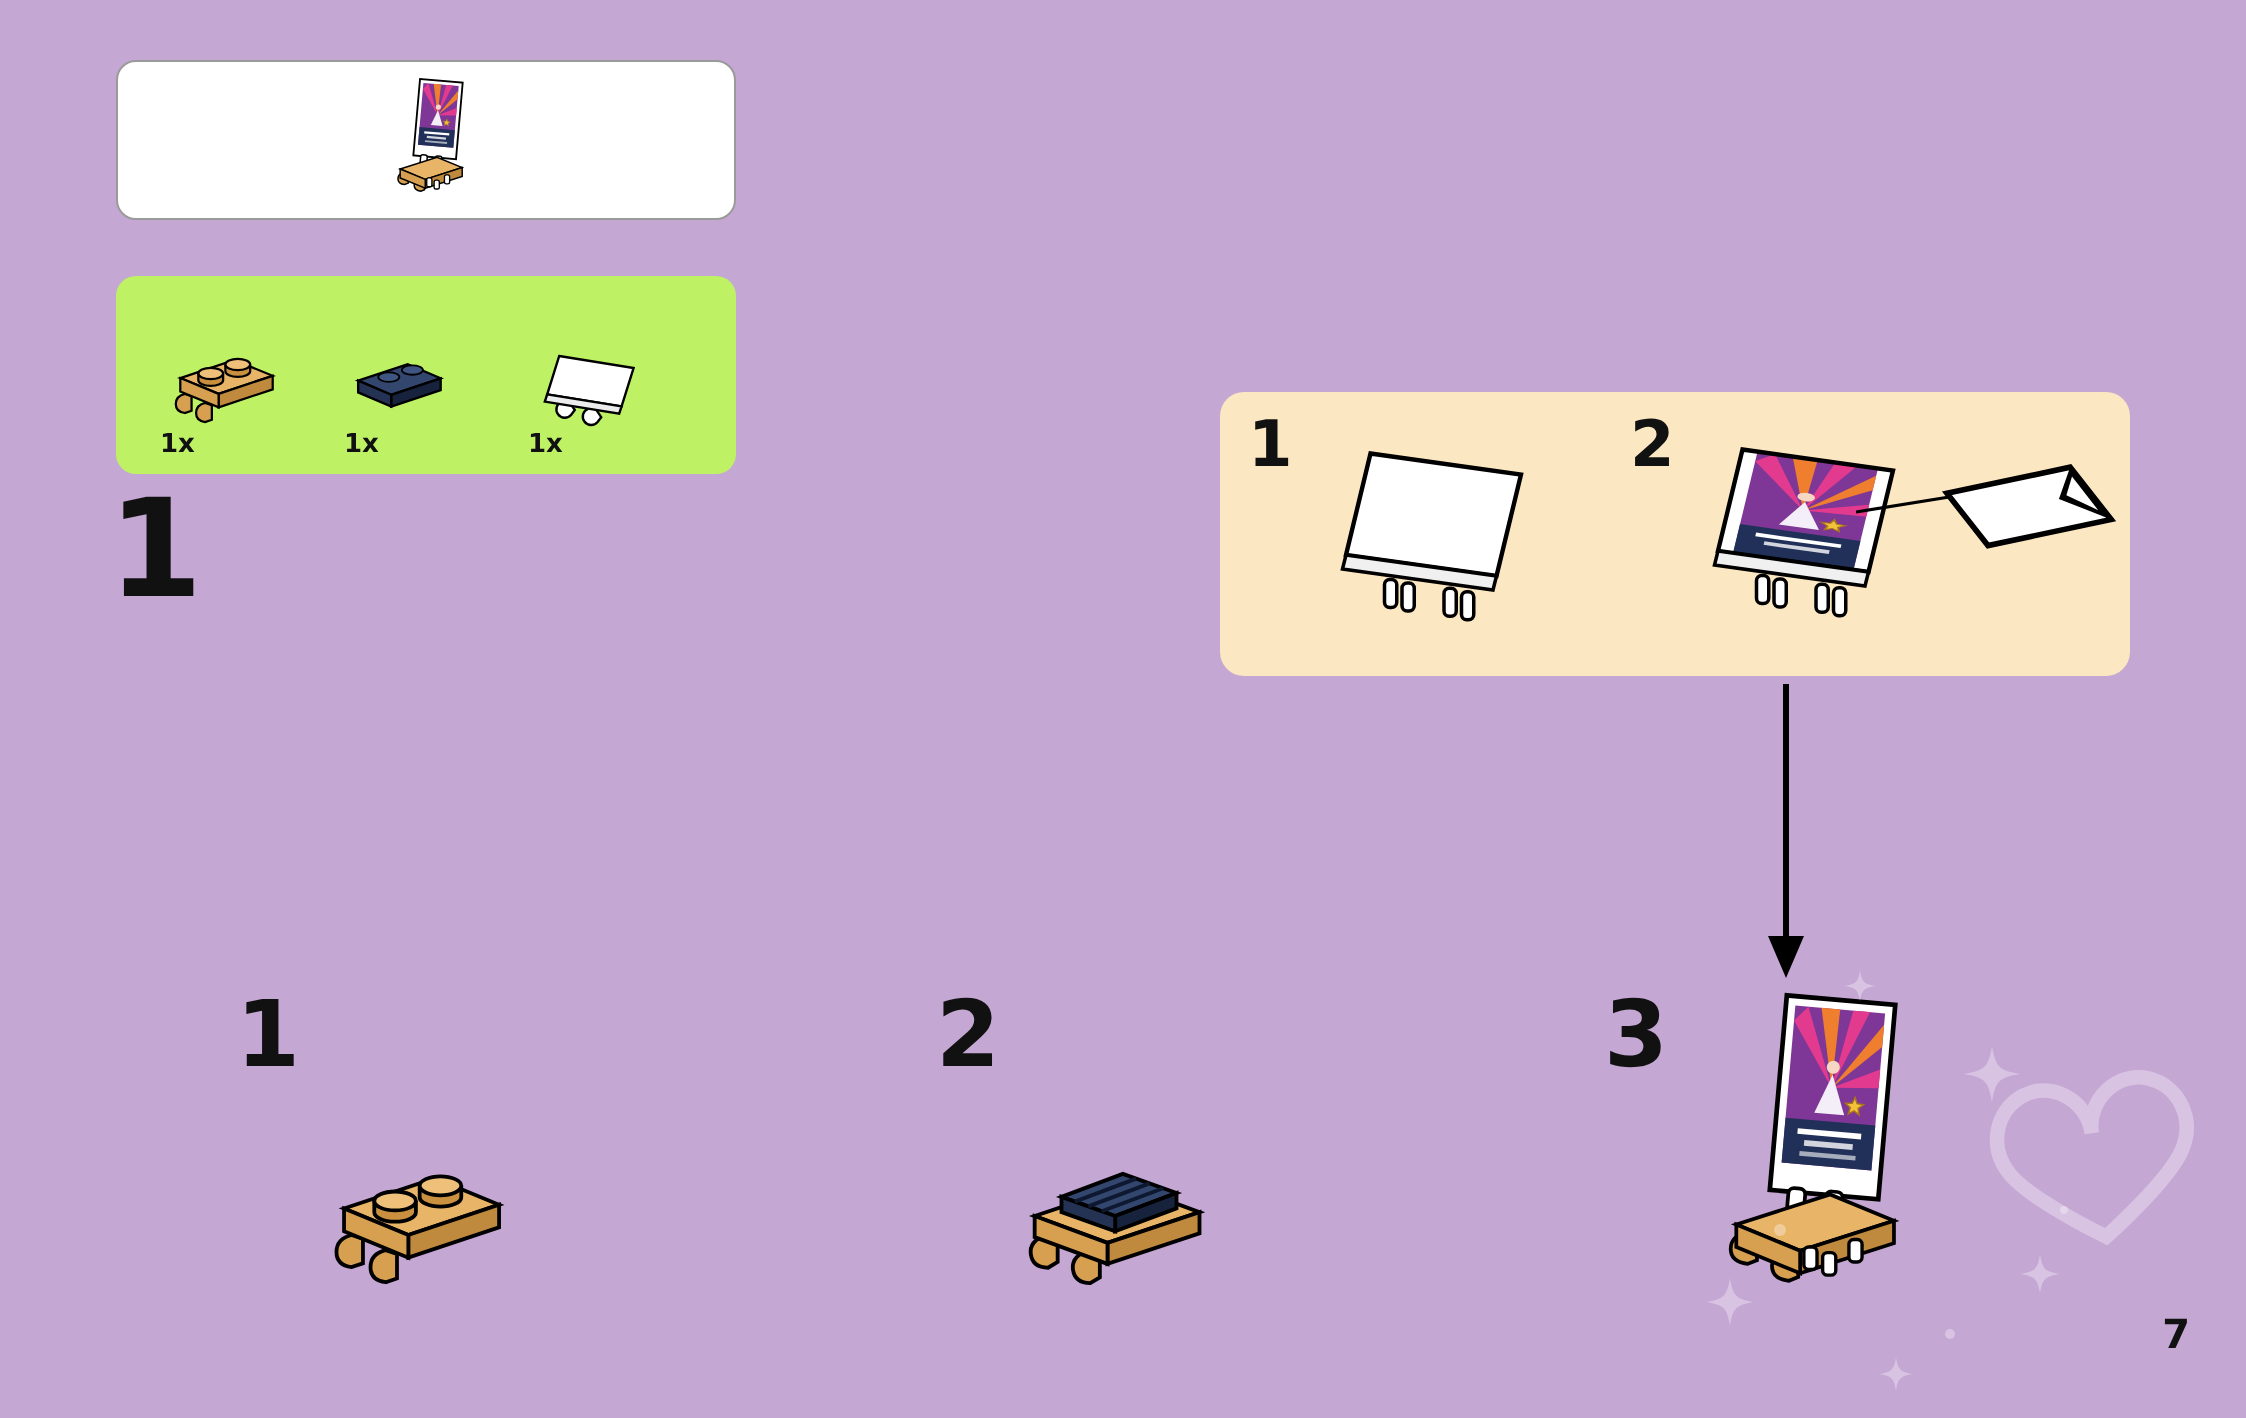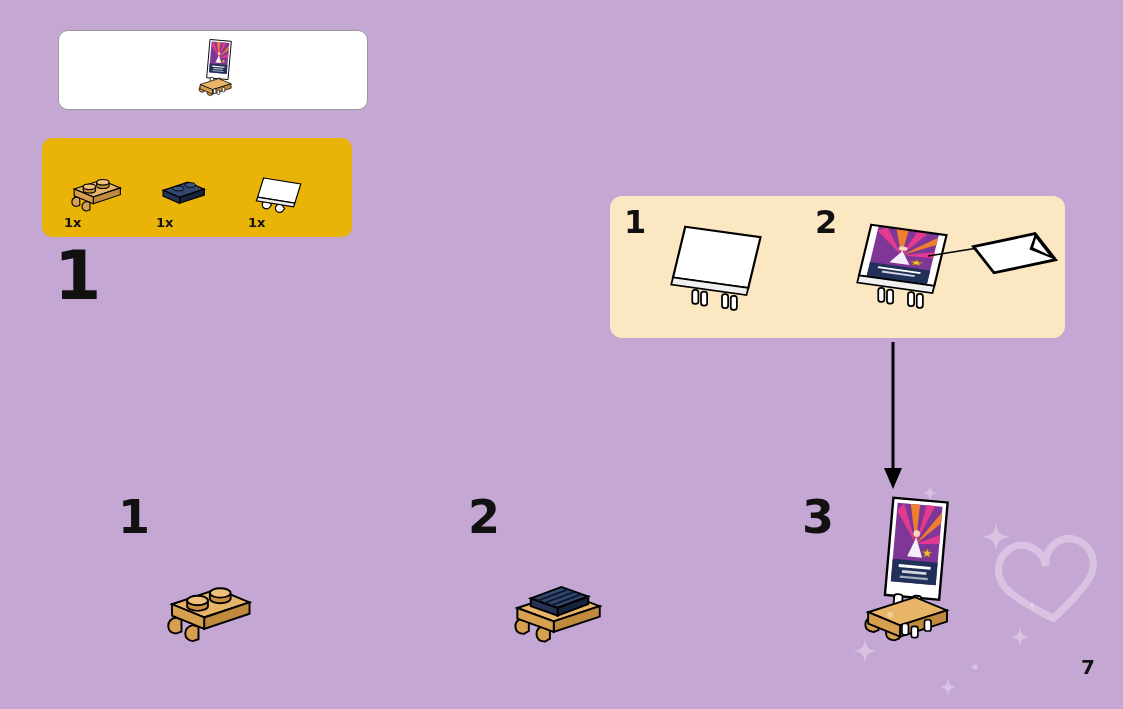--- a/index.html
+++ b/index.html
@@ -12,22 +12,22 @@
     overflow:hidden;
   }
   .abs { position:absolute; }
 
   .preview-box {
     left:58px; top:30px; width:310px; height:80px;
     background:#ffffff; border:1px solid #9a9a9a; border-radius:10px;
     display:flex; align-items:center; justify-content:center;
   }
   .parts-box {
-    left:42px; top:138px; width:310px; height:99px;
-    background:#eab308; border-radius:10px;
+    left:58px; top:138px; width:310px; height:99px;
+    background:#bef264; border-radius:10px;
     display:flex; padding:8px 6px 8px 22px;
   }
   .part {
     width:92px; display:flex; flex-direction:column;
     justify-content:flex-end; align-items:flex-start;
   }
   .part .piece { margin-bottom:1px; }
   .count { font-size:13px; font-weight:bold; line-height:1; }
 
   .main-step-number {

